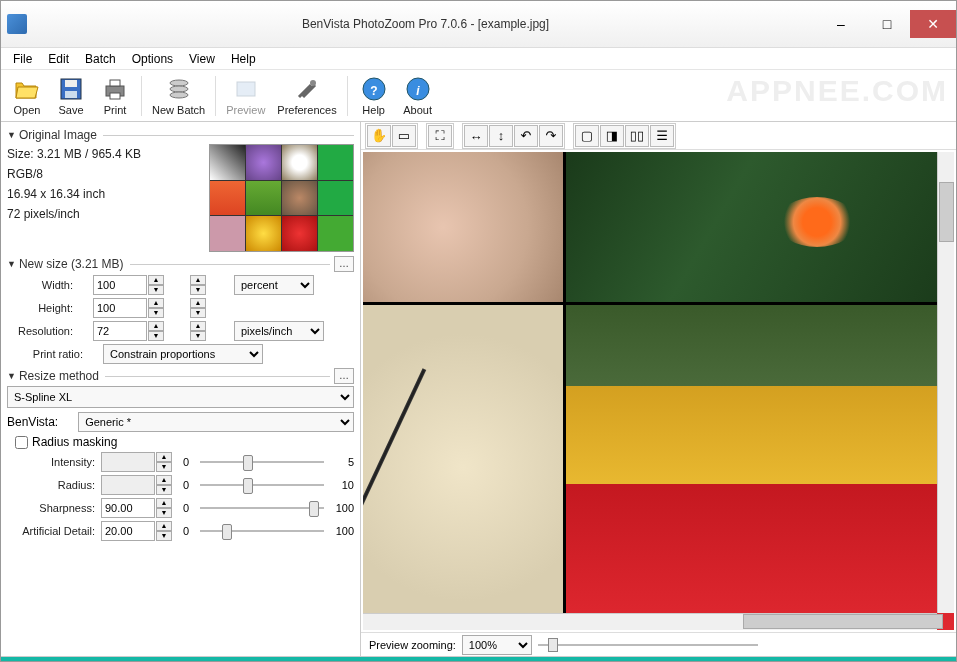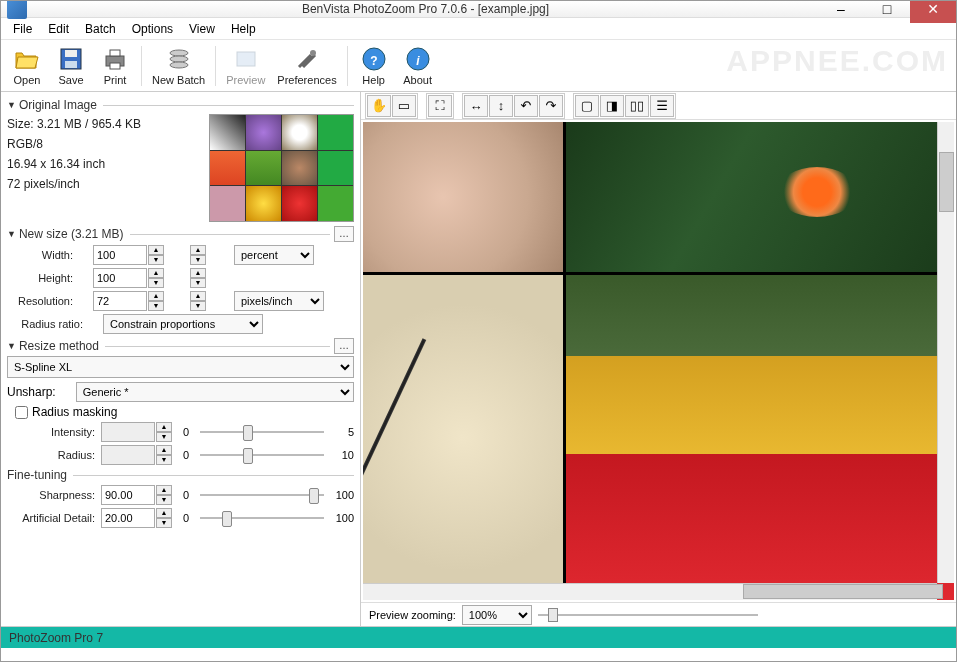--- a/index.html
+++ b/index.html
@@ -1,18 +1,18 @@
 <!DOCTYPE html>
 <html><head>
 <meta charset="utf-8">
 <style>
 * { box-sizing: border-box; margin: 0; padding: 0; font-family: "Segoe UI", Tahoma, sans-serif; font-size: 12px; }
 body { background: #fff; width: 957px; height: 662px; overflow: hidden; border: 1px solid #999; }
 
-.titlebar { height: 17px; background: linear-gradient(#fff,#f0f0f0); display: flex; align-items: center; border-bottom: 1px solid #ddd; }
+.titlebar { height: 47px; background: linear-gradient(#fff,#f0f0f0); display: flex; align-items: center; border-bottom: 1px solid #ddd; }
 .titlebar .icon { width: 20px; height: 20px; margin: 0 6px; background: linear-gradient(135deg,#4a90d9,#2e6bb0); border-radius: 2px; }
 .titlebar .title { flex: 1; text-align: center; color: #333; }
 .winbtns { display: flex; }
 .winbtn { width: 46px; height: 28px; display: flex; align-items: center; justify-content: center; font-size: 14px; }
 .winbtn.close { background: #c75050; color: #fff; }
 
 .menubar { height: 22px; background: #fff; display: flex; align-items: center; padding: 0 4px; border-bottom: 1px solid #e5e5e5; }
 .menuitem { padding: 16px 8px; cursor: default; }
 
 .toolbar { height: 52px; background: #fff; display: flex; align-items: center; padding: 2px 4px; border-bottom: 1px solid #ccc; position: relative; }
@@ -267,34 +267,34 @@
               <div>▼</div>
             </div>
           </div>
         <div class="spin" style="margin-left:6px">
             <div>▲</div>
             <div>▼</div>
           </div>
         <select class="sel" style="width:90px;margin-left:8px"><option>pixels/inch</option></select>
       </div>
       <div class="row">
-        <span class="lbl" style="min-width:76px">Radius ratio:</span>
+        <span class="lbl" style="min-width:76px">Print ratio:</span>
         <select class="sel" style="width:160px"><option>Constrain proportions</option></select>
       </div>
     </div>
 
     <div class="grp">
       <div class="grp-hdr">
           <span>Resize method</span>
           <span class="line"></span>
           <span class="opt">…</span>
         </div>
       <select class="sel" style="width:100%;height:22px"><option>S-Spline XL</option></select>
       <div class="row" style="margin-top:4px">
-        <span>Unsharp:</span>
+        <span>BenVista:</span>
         <select class="sel" style="flex:1"><option>Generic *</option></select>
       </div>
 
       <div class="chk">
           <input type="checkbox" style="">
           <span>Radius masking</span>
         </div>
       <div class="slider-row">
         <span class="lbl2">Intensity:</span>
         <div class="numfield">
@@ -321,24 +321,20 @@
             </div>
           </div>
         <span class="slval">0</span>
         <div class="slider">
             <div class="track"></div>
             <div class="thumbk" style="left:35%"></div>
           </div>
         <span class="slmax">10</span>
       </div>
 
-      <div class="sub">
-          <span>Fine-tuning</span>
-          <span class="line"></span>
-        </div>
       <div class="slider-row">
         <span class="lbl2">Sharpness:</span>
         <div class="numfield">
             <input value="90.00" style="">
             <div class="spin">
               <div>▲</div>
               <div>▼</div>
             </div>
           </div>
         <span class="slval">0</span>

